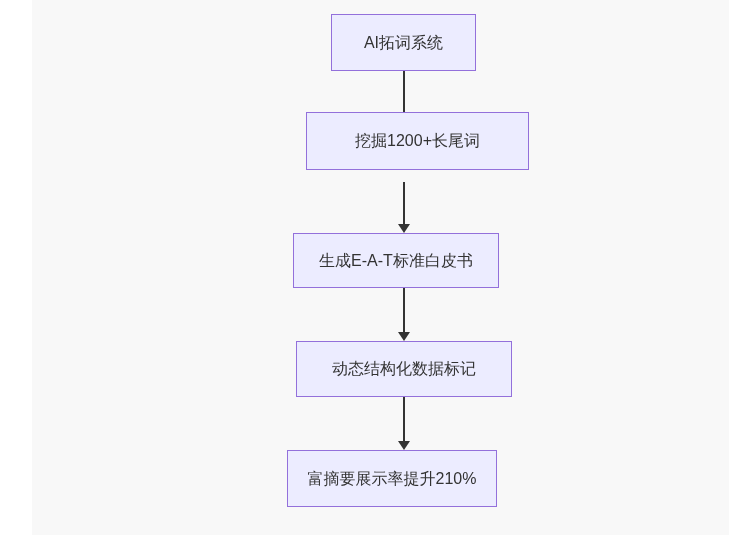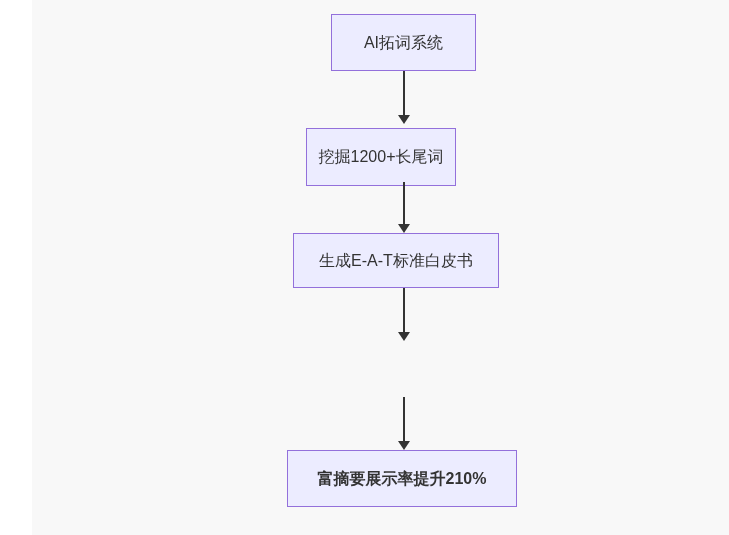--- a/index.html
+++ b/index.html
@@ -25,24 +25,24 @@
     color: var(--text, #333333);
     font-size: 16px;
     line-height: 1;
     display: flex;
     align-items: center;
     justify-content: center;
     text-align: center;
     white-space: nowrap;
   }
   .node-1 { left: 299px; top: 14px;  width: 145px; height: 57px; }
-  .node-2 { left: 274px; top: 128px; width: 150px; height: 58px; }
+  .node-2 { left: 274px; top: 112px; width: 223px; height: 58px; }
   .node-3 { left: 261px; top: 233px; width: 206px; height: 55px; }
   .node-4 { left: 264px; top: 341px; width: 216px; height: 56px; }
-  .node-5 { left: 255px; top: 450px; width: 230px; height: 57px; font-weight: bold; }
+  .node-5 { left: 255px; top: 450px; width: 210px; height: 57px; }
 
   .edge {
     position: absolute;
     width: 13px;
     margin-left: -6px; 
   }
   .edge-1 { left: 371px; top: 71px;  height: 53px; }
   .edge-2 { left: 371px; top: 182px; height: 51px; }
   .edge-3 { left: 371px; top: 288px; height: 53px; }
   .edge-4 { left: 371px; top: 397px; height: 53px; }
@@ -87,20 +87,21 @@
     <div class="edge-head"></div>
   </div>
 
   <div class="flow-node node-3">生成E-A-T标准白皮书</div>
 
   <div class="edge edge-3">
     <div class="edge-line"></div>
     <div class="edge-head"></div>
   </div>
 
+  <div class="flow-node node-4">动态结构化数据标记</div>
 
   <div class="edge edge-4">
     <div class="edge-line"></div>
     <div class="edge-head"></div>
   </div>
 
   <div class="flow-node node-5">富摘要展示率提升210%</div>
 
 </div>
 

